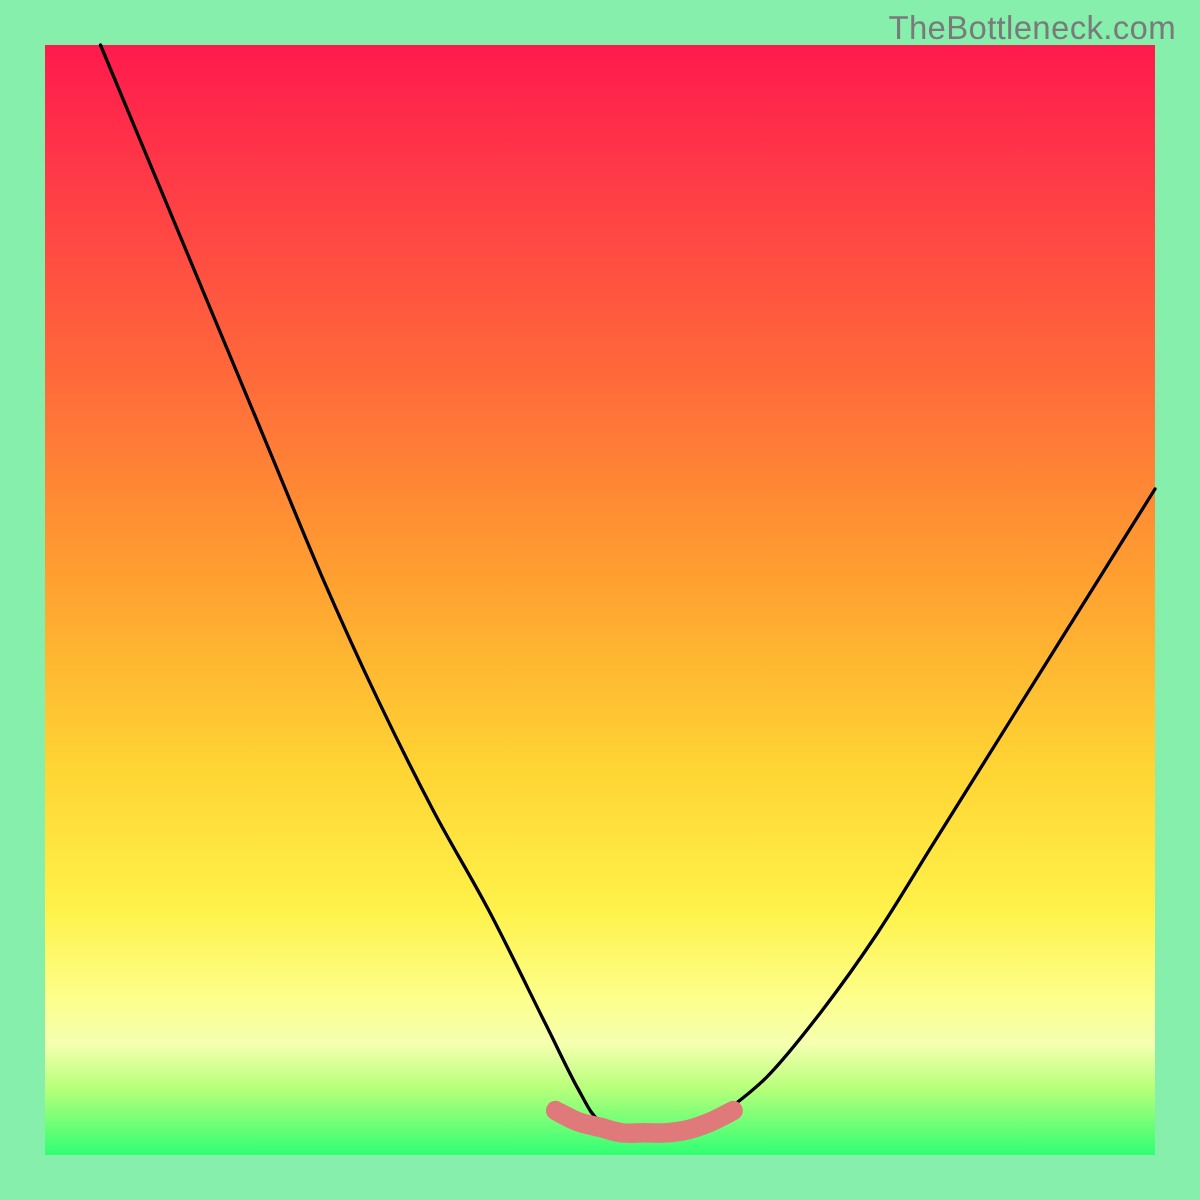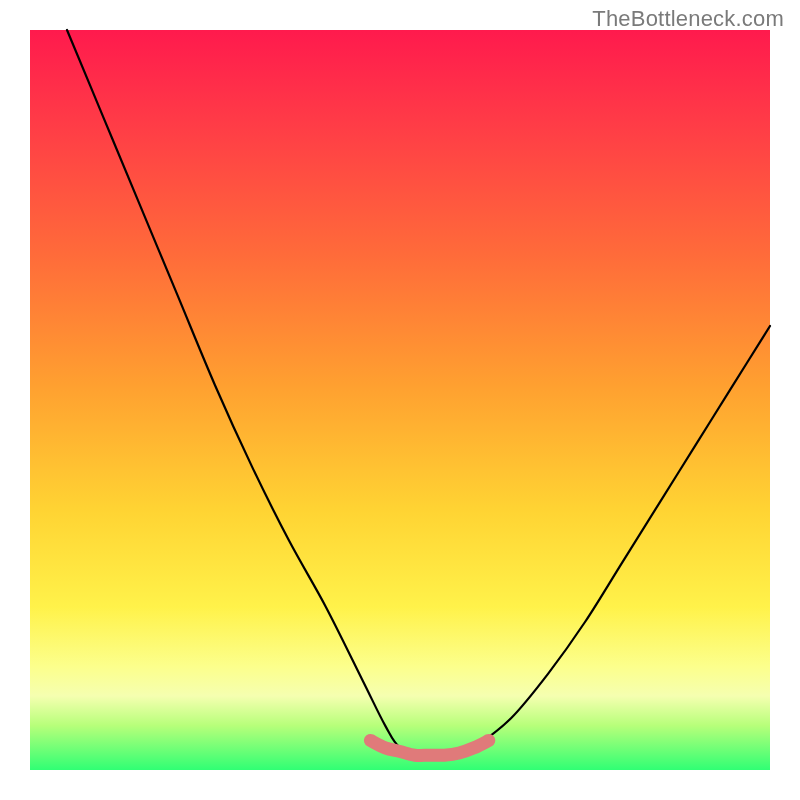--- a/index.html
+++ b/index.html
@@ -7,21 +7,21 @@
     padding: 0;
     width: 800px;
     height: 800px;
     background: #000;
     overflow: hidden;
     font-family: Arial, Helvetica, sans-serif;
   }
   .frame {
     position: absolute;
     inset: 0;
-    background: #ffffff;
+    background: #86efac;
     padding-left: 12px;
   }
   .plot {
     position: absolute;
     left: 30px;
     top: 30px;
     width: 740px;
     height: 740px;
     
     background: linear-gradient(

